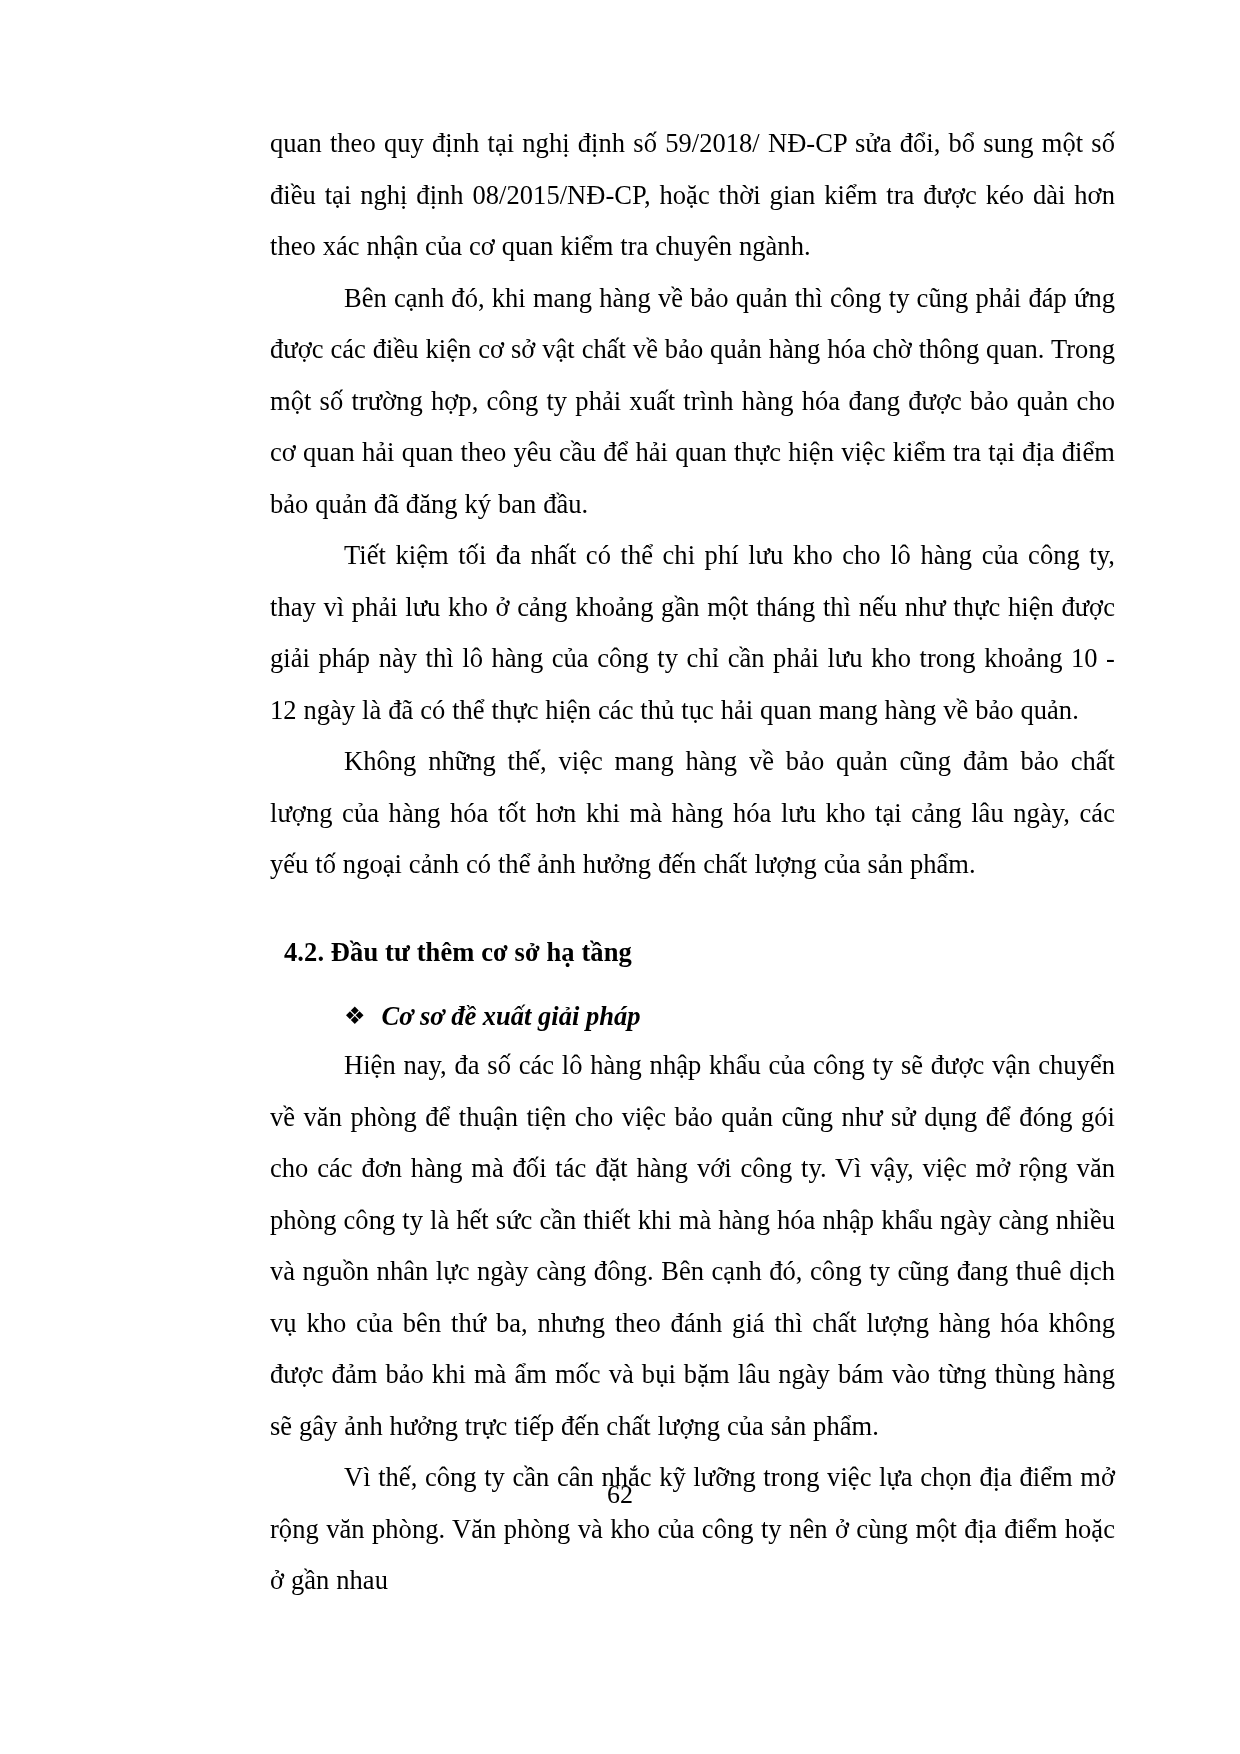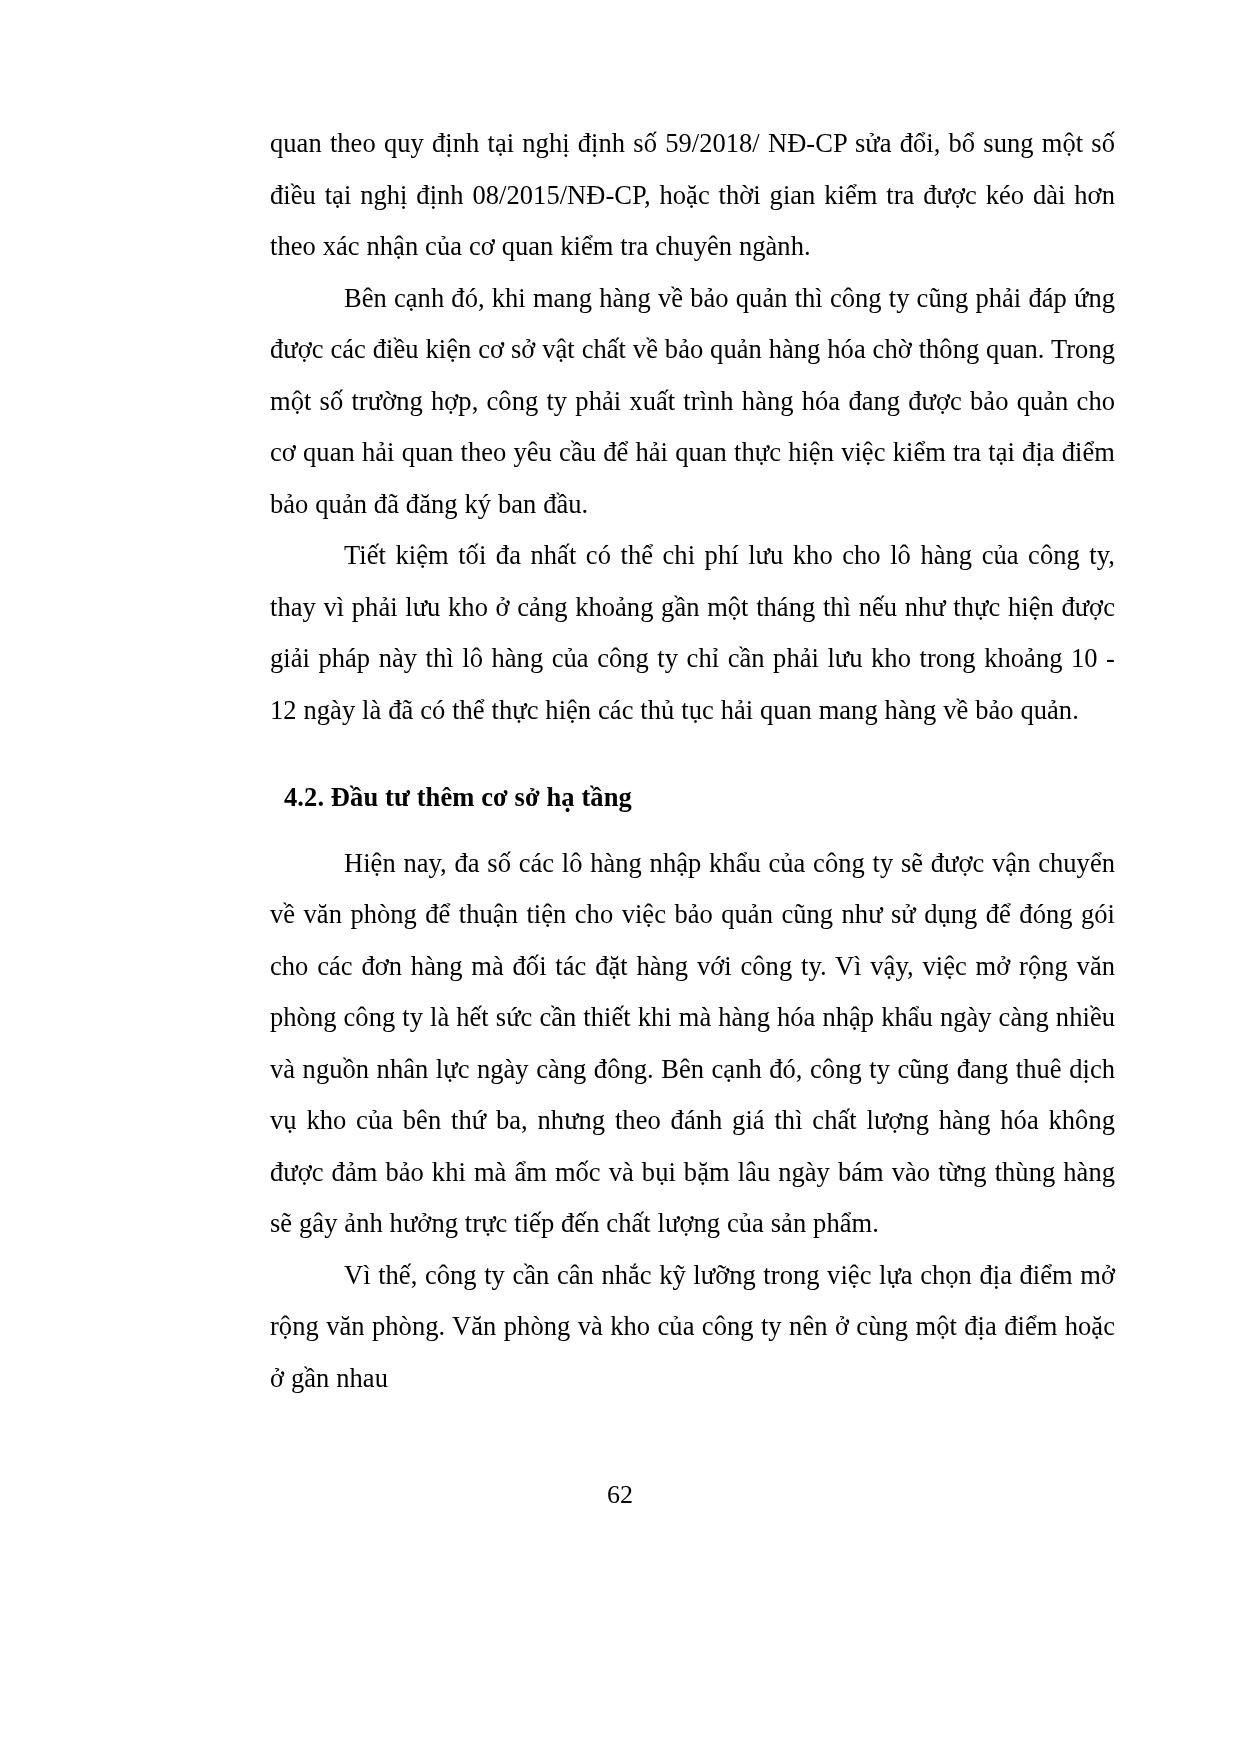--- a/index.html
+++ b/index.html
@@ -89,25 +89,29 @@
 
   <div class="content">
 
     <p class="body-par no-indent">quan theo quy định tại nghị định số 59/2018/ NĐ-CP sửa đổi, bổ sung một số điều tại nghị định 08/2015/NĐ-CP, hoặc thời gian kiểm tra được kéo dài hơn theo xác nhận của cơ quan kiểm tra chuyên ngành.</p>
 
     <p class="body-par">Bên cạnh đó, khi mang hàng về bảo quản thì công ty cũng phải đáp ứng được các điều kiện cơ sở vật chất về bảo quản hàng hóa chờ thông quan. Trong một số trường hợp, công ty phải xuất trình hàng hóa đang được bảo quản cho cơ quan hải quan theo yêu cầu để hải quan thực hiện việc kiểm tra tại địa điểm bảo quản đã đăng ký ban đầu.</p>
 
 
     <p class="body-par no-indent" style="text-indent:74px;">Tiết kiệm tối đa nhất có thể chi phí lưu kho cho lô hàng của công ty, thay vì phải lưu kho ở cảng khoảng gần một tháng thì nếu như thực hiện được giải pháp này thì lô hàng của công ty chỉ cần phải lưu kho trong khoảng 10 - 12 ngày là đã có thể thực hiện các thủ tục hải quan mang hàng về bảo quản.</p>
 
+    <p class="body-par">Không những thế, việc mang hàng về bảo quản cũng đảm bảo chất lượng của hàng hóa tốt hơn khi mà hàng hóa lưu kho tại cảng lâu ngày, các yếu tố ngoại cảnh có thể ảnh hưởng đến chất lượng của sản phẩm.</p>
 
     <div class="spacer-half"></div>
 
     <h2 class="section-heading">4.2. Đầu tư thêm cơ sở hạ tầng</h2>
 
+    <div class="bullet-heading">
+      <span class="bullet-glyph">❖</span><span>Cơ sơ đề xuất giải pháp</span>
+    </div>
 
     <p class="body-par no-indent" style="text-indent:74px;">Hiện nay, đa số các lô hàng nhập khẩu của công ty sẽ được vận chuyển về văn phòng để thuận tiện cho việc bảo quản cũng như sử dụng để đóng gói cho các đơn hàng mà đối tác đặt hàng với công ty. Vì vậy, việc mở rộng văn phòng công ty là hết sức cần thiết khi mà hàng hóa nhập khẩu ngày càng nhiều và nguồn nhân lực ngày càng đông. Bên cạnh đó, công ty cũng đang thuê dịch vụ kho của bên thứ ba, nhưng theo đánh giá thì chất lượng hàng hóa không được đảm bảo khi mà ẩm mốc và bụi bặm lâu ngày bám vào từng thùng hàng sẽ gây ảnh hưởng trực tiếp đến chất lượng của sản phẩm.</p>
 
     <p class="body-par">Vì thế, công ty cần cân nhắc kỹ lưỡng trong việc lựa chọn địa điểm mở rộng văn phòng. Văn phòng và kho của công ty nên ở cùng một địa điểm hoặc ở gần nhau</p>
 
   </div>
 
   <div class="page-number">62</div>
 
 </div>

